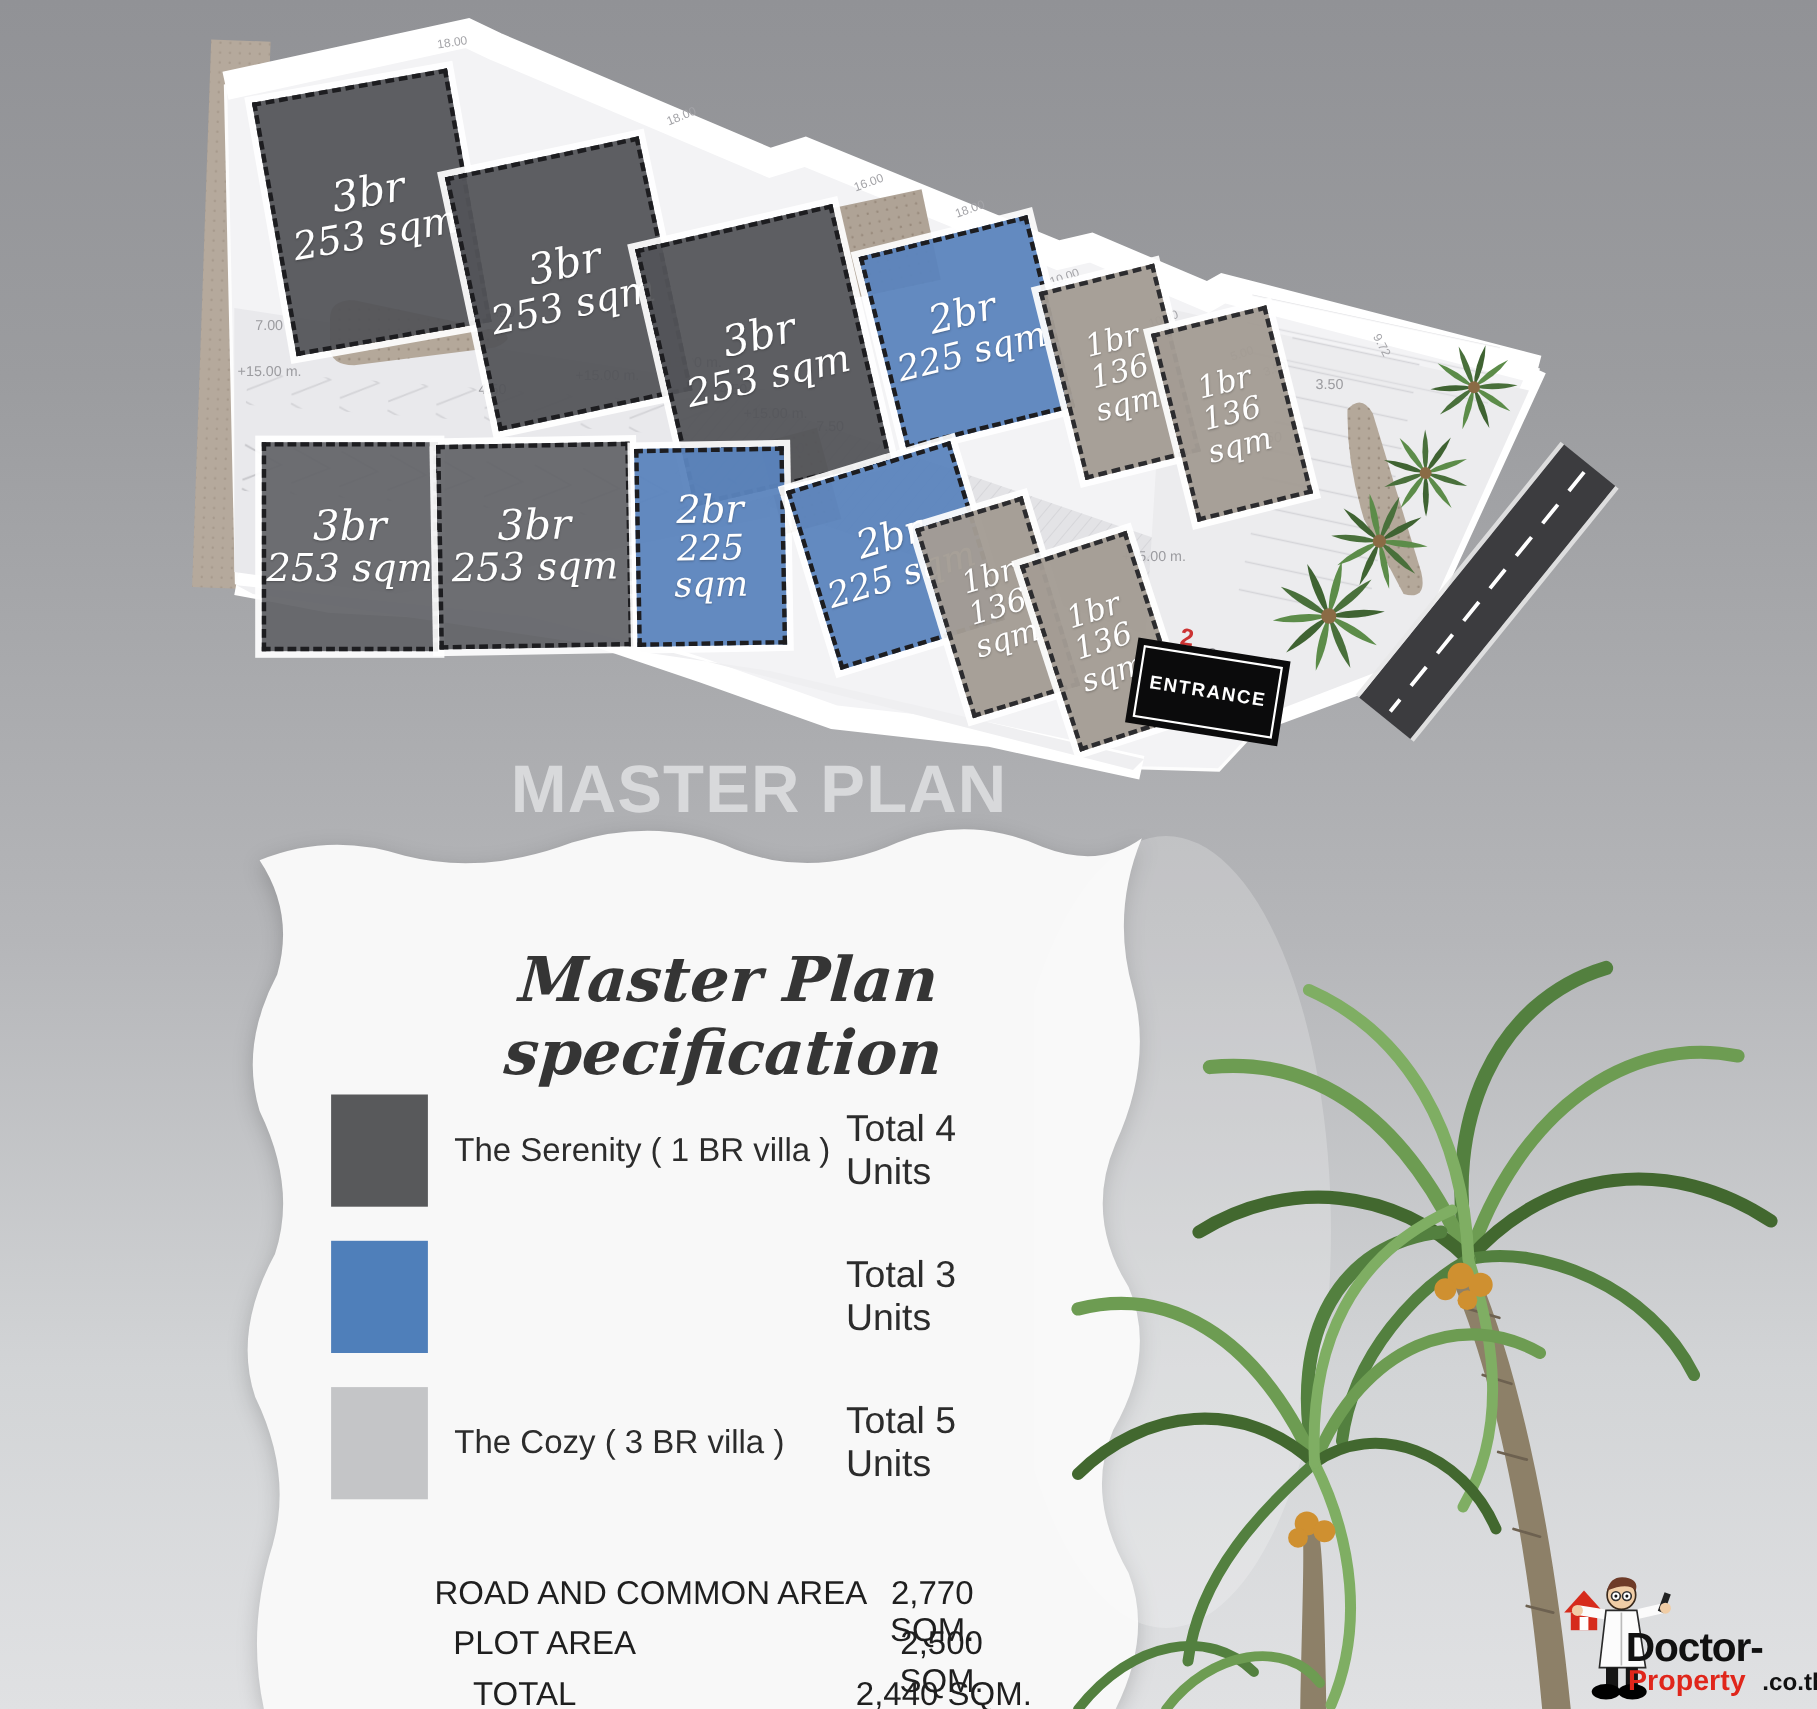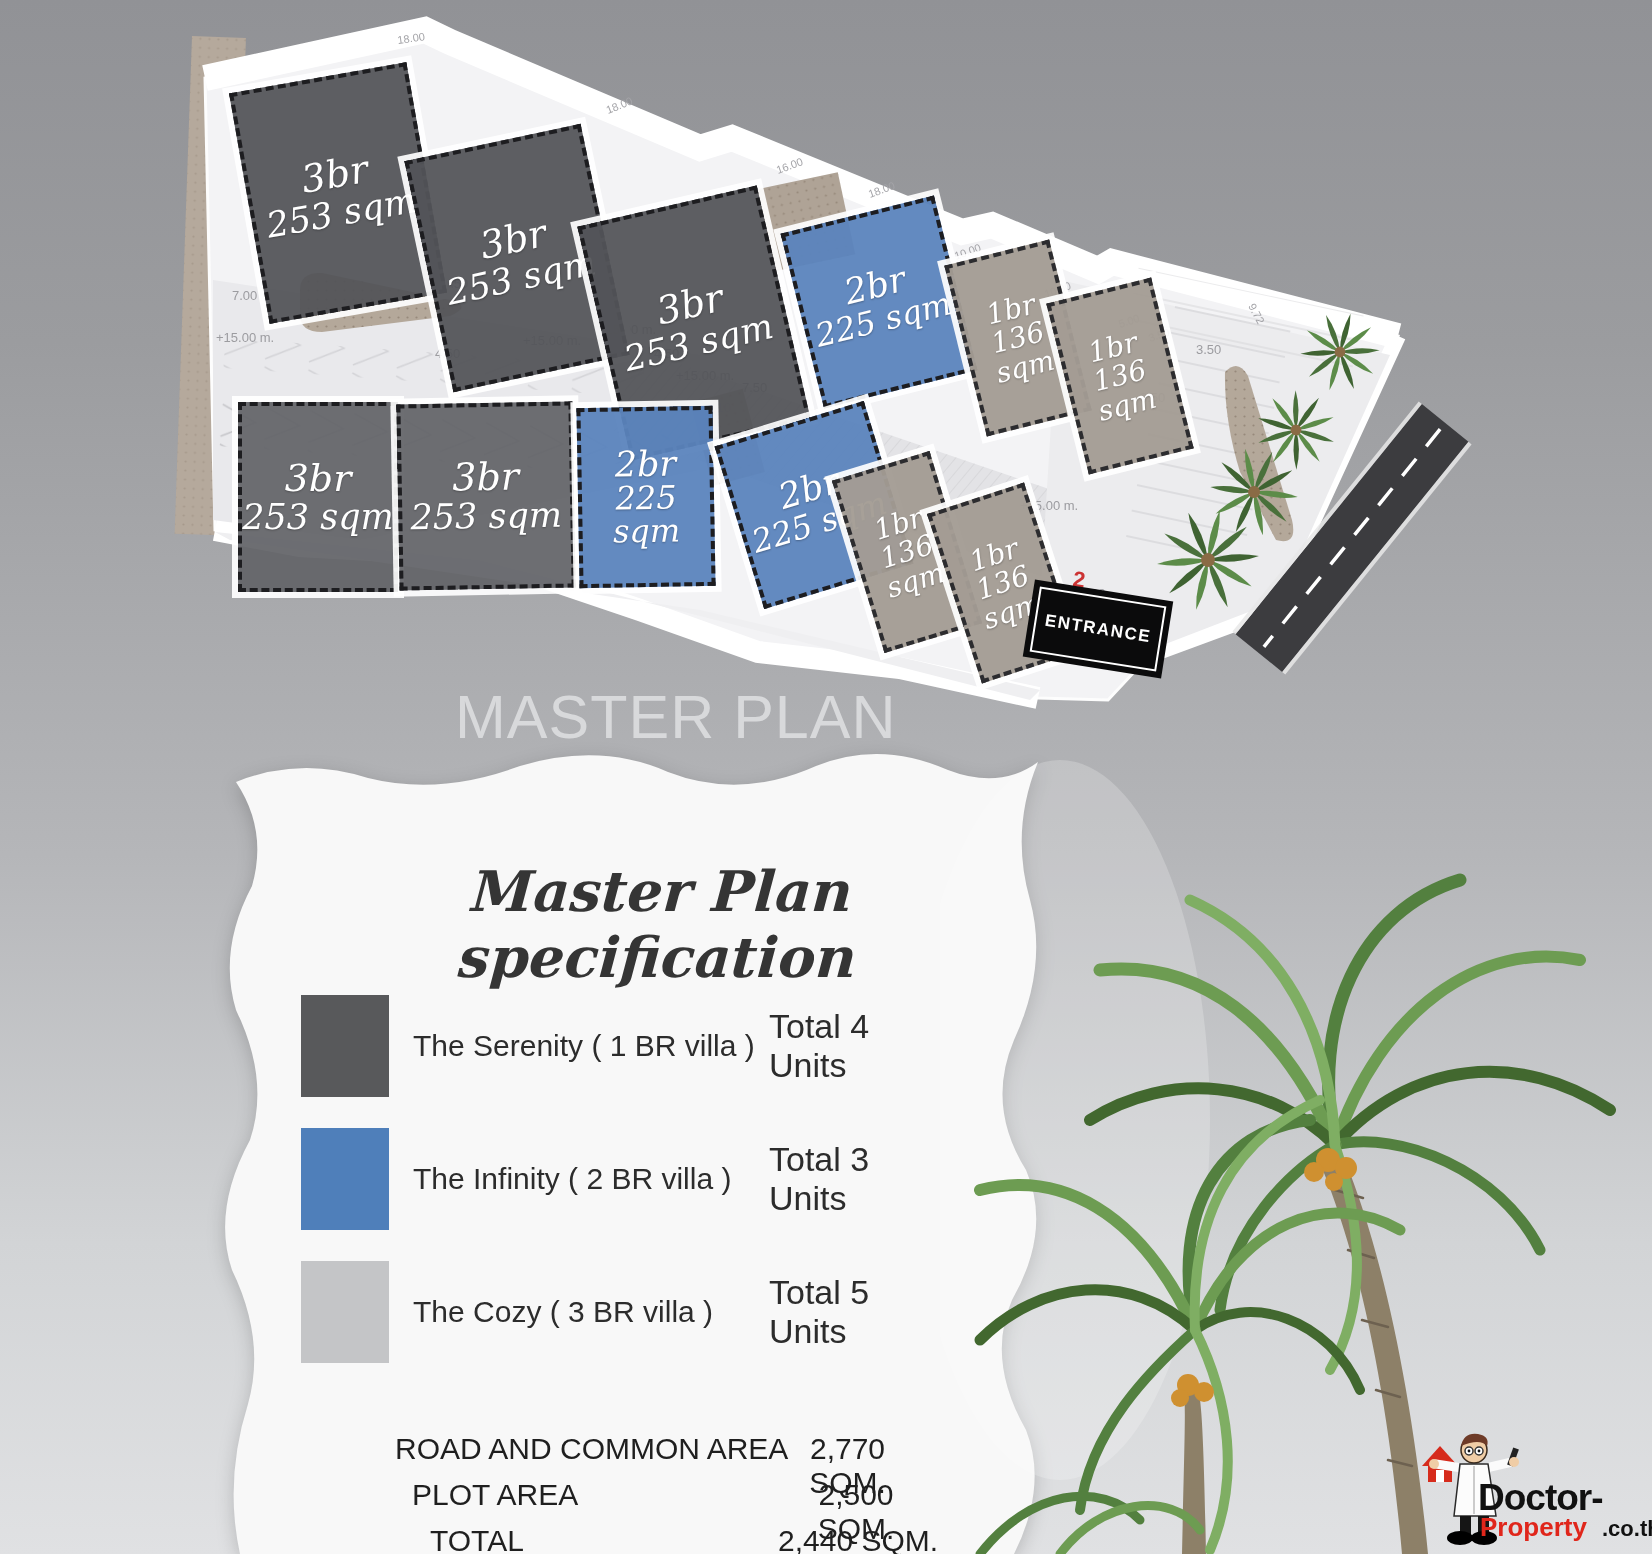--- a/index.html
+++ b/index.html
@@ -25,22 +25,22 @@
   .plot.tan .pl1{font-size:28px;}
   .plot.tan .pl2,.plot.tan .pl3{font-size:28px;}
 
   
   .entrance{position:absolute;left:1034px;top:596px;width:124px;height:62px;z-index:3;
             background:#0b0b0c;border:2px solid #fff;box-shadow:0 0 0 6px #0b0b0c;
             display:flex;align-items:center;justify-content:center;transform:rotate(9deg);
             color:#fff;font-weight:bold;font-size:17px;letter-spacing:1.6px;}
 
   
-  .mp-title{position:absolute;left:455px;top:682px;width:470px;z-index:2;
-            font-size:61px;font-weight:normal;letter-spacing:1px;color:#d8d9db;}
+  .mp-title{position:absolute;left:455px;top:682px;width:470px;text-align:center;z-index:2;
+            font-size:61px;font-weight:bold;letter-spacing:1px;color:#d8d9db;}
 
   
   .spec-title{position:absolute;left:275px;top:858px;width:770px;text-align:center;z-index:4;
               font-family:"DejaVu Serif",serif;font-style:italic;font-weight:bold;
               font-size:56px;color:#353535;transform:skewX(-4deg);}
   .legend-row{position:absolute;left:285px;width:650px;height:106px;display:flex;align-items:center;z-index:4;margin-left:16px;}
   .swatch{width:88px;height:102px;flex:0 0 auto;}
   .sw-dark{background:#58595b;}
   .sw-blue{background:#4f7fba;}
   .sw-light{background:#c4c5c7;}
@@ -248,21 +248,20 @@
 
   <div class="spec-title">Master Plan specification</div>
 
   <div class="legend-row" style="top:993px">
     <div class="swatch sw-dark"></div>
     <span class="legend-name">The Serenity ( 1 BR villa )</span>
     <span class="legend-total">Total 4 Units</span>
   </div>
   <div class="legend-row" style="top:1126px">
     <div class="swatch sw-blue"></div>
-    <span class="legend-name">The Infinity  ( 2 BR villa )</span>
     <span class="legend-total">Total 3 Units</span>
   </div>
   <div class="legend-row" style="top:1259px">
     <div class="swatch sw-light"></div>
     <span class="legend-name">The Cozy ( 3 BR villa )</span>
     <span class="legend-total">Total 5 Units</span>
   </div>
 
   <div class="total-row" style="left:395px;top:1396px;width:520px">
     <span>ROAD AND COMMON AREA</span>

